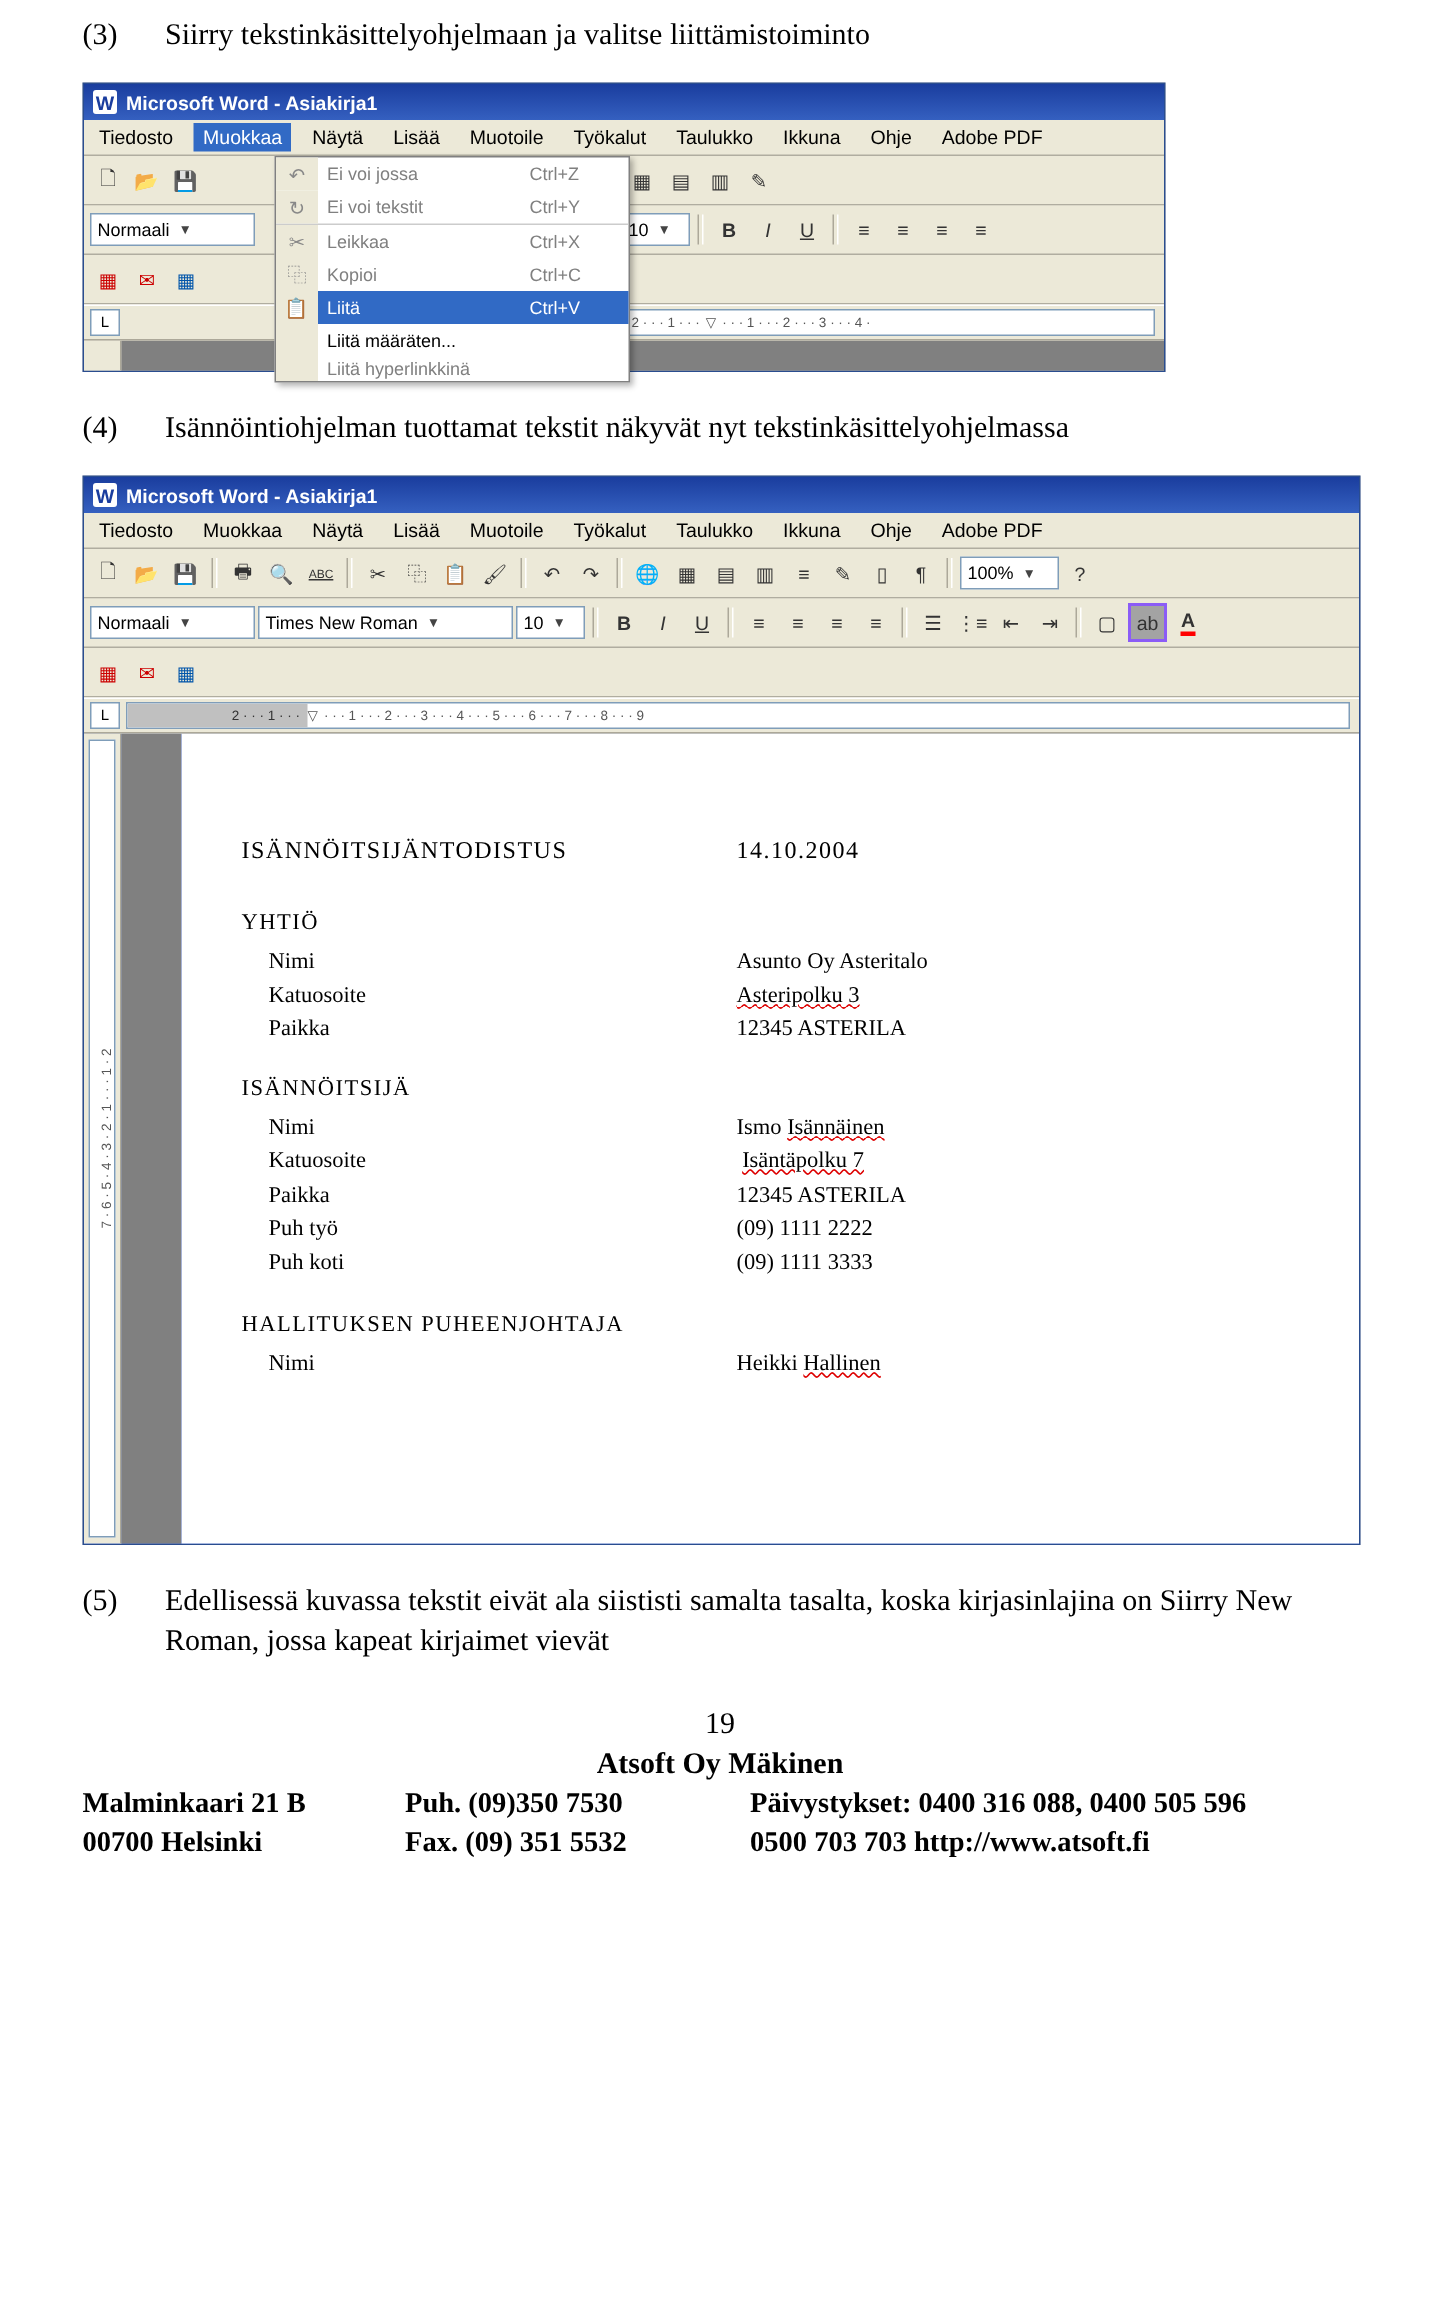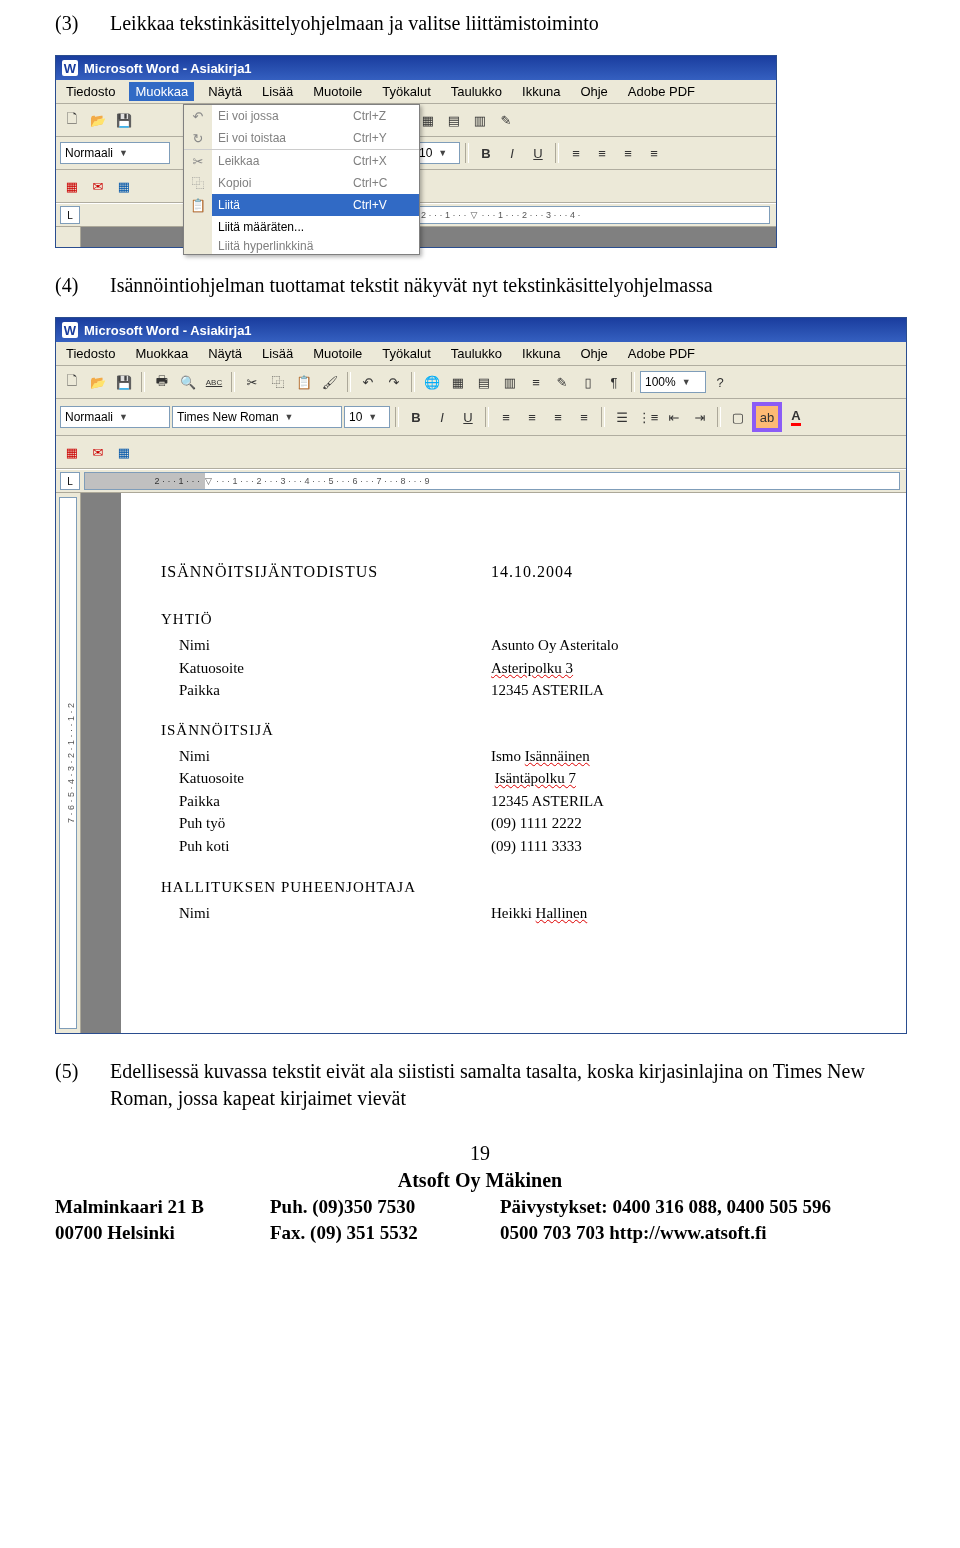--- a/index.html
+++ b/index.html
@@ -260,21 +260,21 @@
   .ftable .c2 { width: 230px; }
   .ftable .c3 { flex:1; text-align: left; }
 </style>
 </head>
 <body>
 
 <div class="page">
 
   <div class="step">
     <div class="step-num">(3)</div>
-    <div class="step-text">Leikkaa tekstinkäsittelyohjelmaan ja valitse liittämistoiminto</div>
+    <div class="step-text">Siirry tekstinkäsittelyohjelmaan ja valitse liittämistoiminto</div>
   </div>
 
   <div class="word-win" style="width:720px; position:relative;">
     <div class="titlebar">
       <span class="w-logo">W</span>
       <span>Microsoft Word - Asiakirja1</span>
     </div>
     <div class="menubar">
       <span class="menu-item"><span>Tiedosto</span></span>
       <span class="menu-item active"><span>Muokkaa</span></span>
@@ -345,21 +345,21 @@
       </div>
 
       <div class="dropdown">
         <div class="dd-row">
           <span class="dd-icon">↶</span>
           <span class="dd-label">Ei voi jossa</span>
           <span class="dd-short">Ctrl+Z</span>
         </div>
         <div class="dd-row">
           <span class="dd-icon">↻</span>
-          <span class="dd-label">Ei voi toistaa</span>
+          <span class="dd-label">Ei voi tekstit</span>
           <span class="dd-short">Ctrl+Y</span>
         </div>
         <div class="dd-row" style="border-top:1px solid #ccc;">
           <span class="dd-icon">✂</span>
           <span class="dd-label">Leikkaa</span>
           <span class="dd-short">Ctrl+X</span>
         </div>
         <div class="dd-row">
           <span class="dd-icon">⿻</span>
           <span class="dd-label">Kopioi</span>
@@ -468,21 +468,21 @@
       <span class="tbtn">≡</span>
       <span class="tbtn">≡</span>
       <span class="tbtn">≡</span>
       <span class="tsep"></span>
       <span class="tbtn">☰</span>
       <span class="tbtn">⋮≡</span>
       <span class="tbtn">⇤</span>
       <span class="tbtn">⇥</span>
       <span class="tsep"></span>
       <span class="tbtn">▢</span>
-      <span class="tbtn" style="background:#fdba74;border:4px solid #8b5cf6;">ab</span>
+      <span class="tbtn" style="background:#a3a3a3;border:2px solid #8b5cf6;">ab</span>
       <span class="tbtn">
           <span style="border-bottom:3px solid red;"><b>A</b></span>
         </span>
     </div>
     <div class="toolbar">
       <span class="tbtn" style="color:#c00">▦</span>
       <span class="tbtn" style="color:#c00">✉</span>
       <span class="tbtn" style="color:#05a">▦</span>
     </div>
     <div class="ruler">
@@ -548,21 +548,21 @@
         <div class="field-row">
             <span class="lbl">Nimi</span>
             <span class="val">Heikki <span class="wavy">Hallinen</span></span>
           </div>
       </div>
     </div>
   </div>
 
   <div class="step">
     <div class="step-num">(5)</div>
-    <div class="step-text">Edellisessä kuvassa tekstit eivät ala siististi samalta tasalta, koska kirjasinlajina on Times New Roman, jossa kapeat kirjaimet vievät</div>
+    <div class="step-text">Edellisessä kuvassa tekstit eivät ala siististi samalta tasalta, koska kirjasinlajina on Siirry New Roman, jossa kapeat kirjaimet vievät</div>
   </div>
 
   <div class="footer">
     <div class="pagenum">19</div>
     <div class="company">Atsoft Oy Mäkinen</div>
     <div class="ftable">
       <div class="c1">
         <div>Malminkaari 21 B</div>
         <div>00700 Helsinki</div>
       </div>

